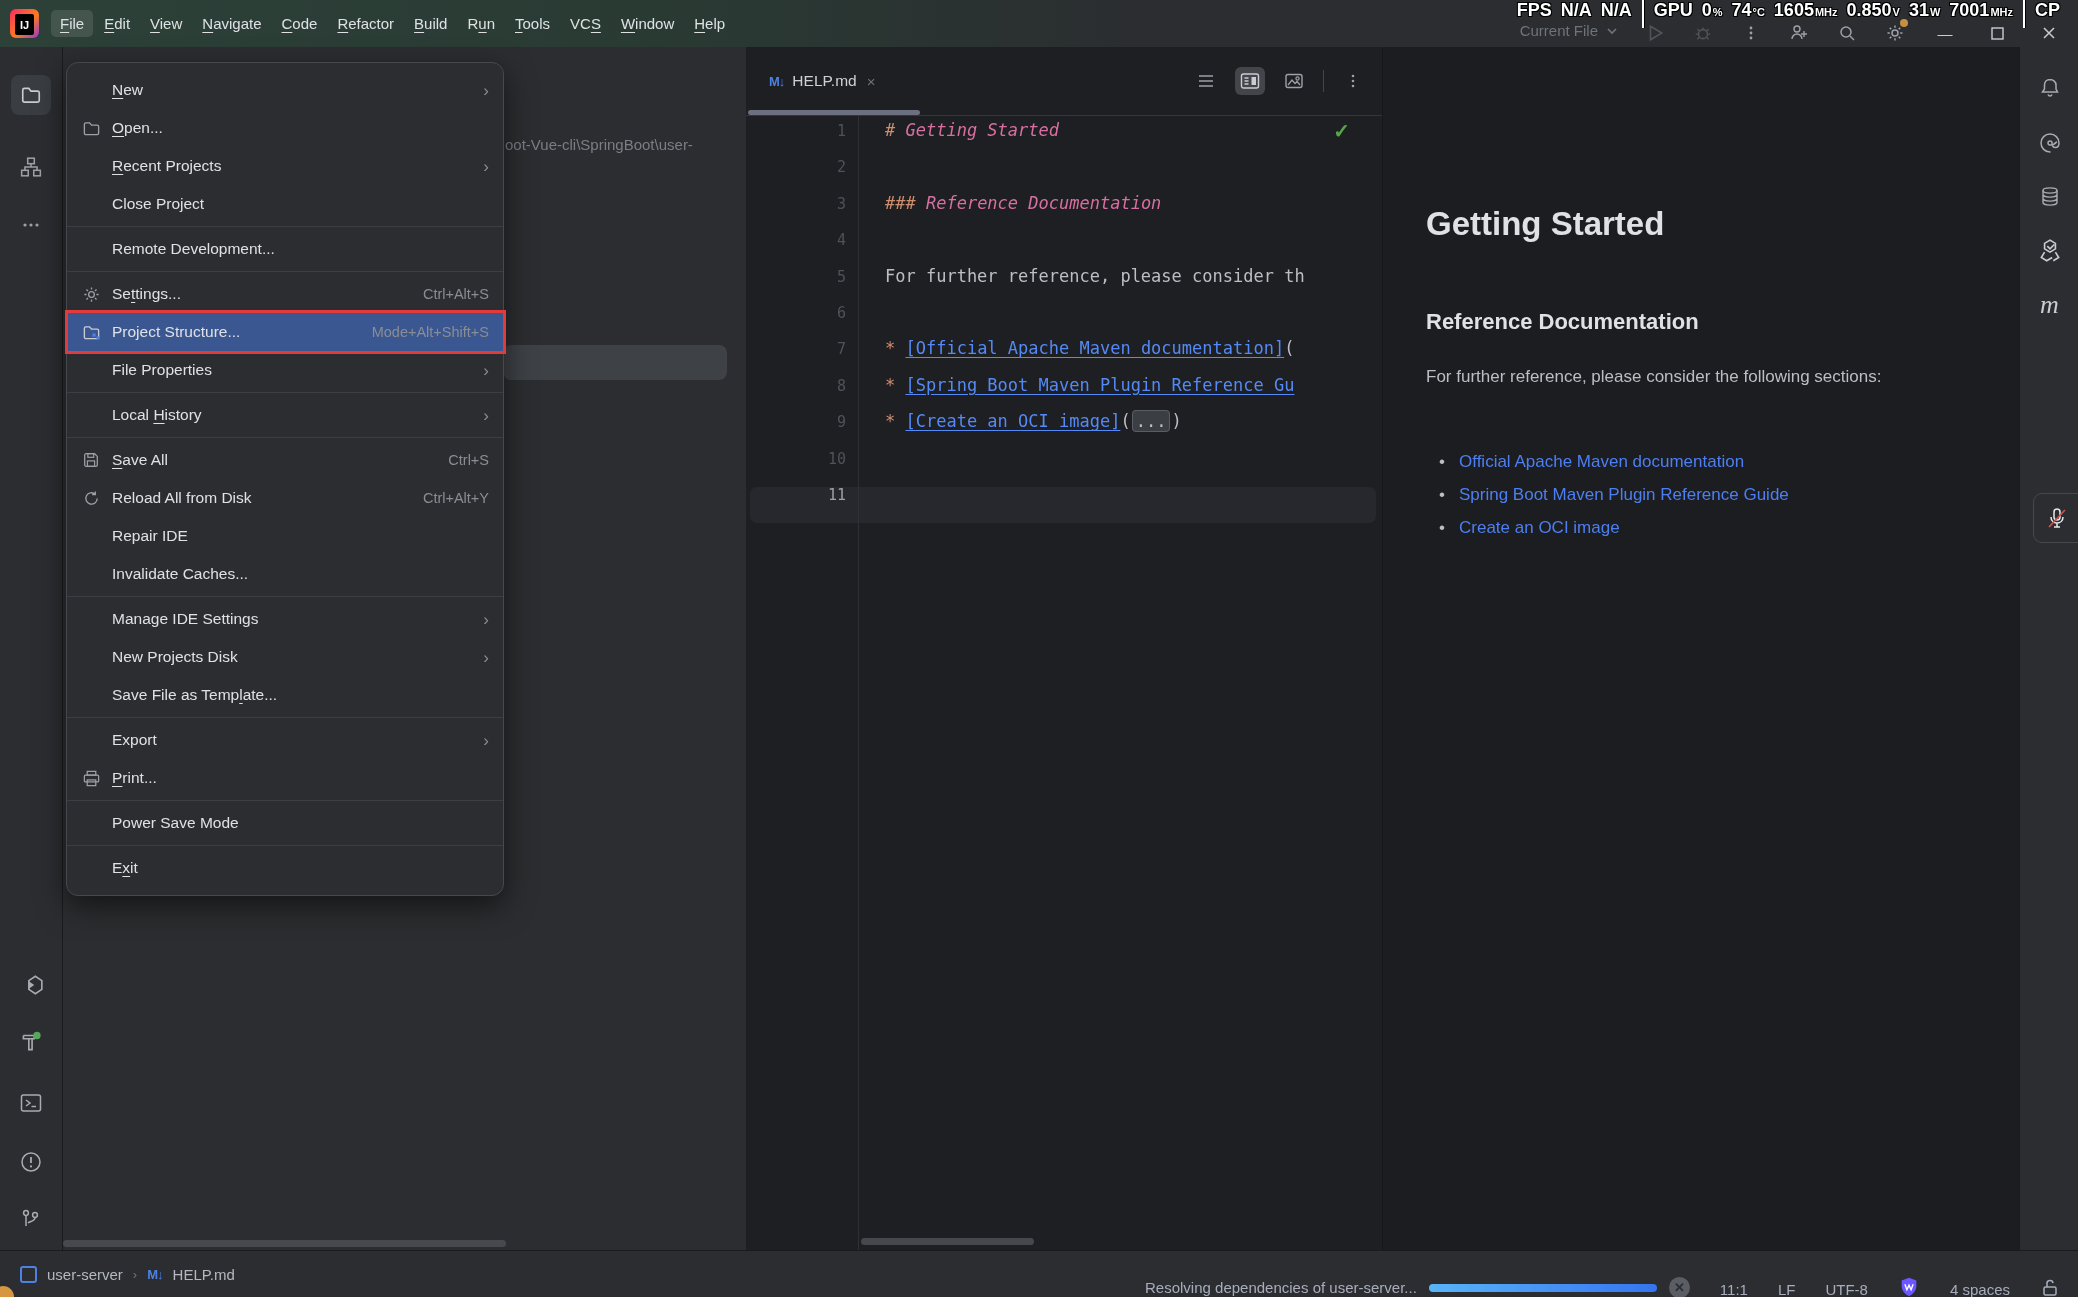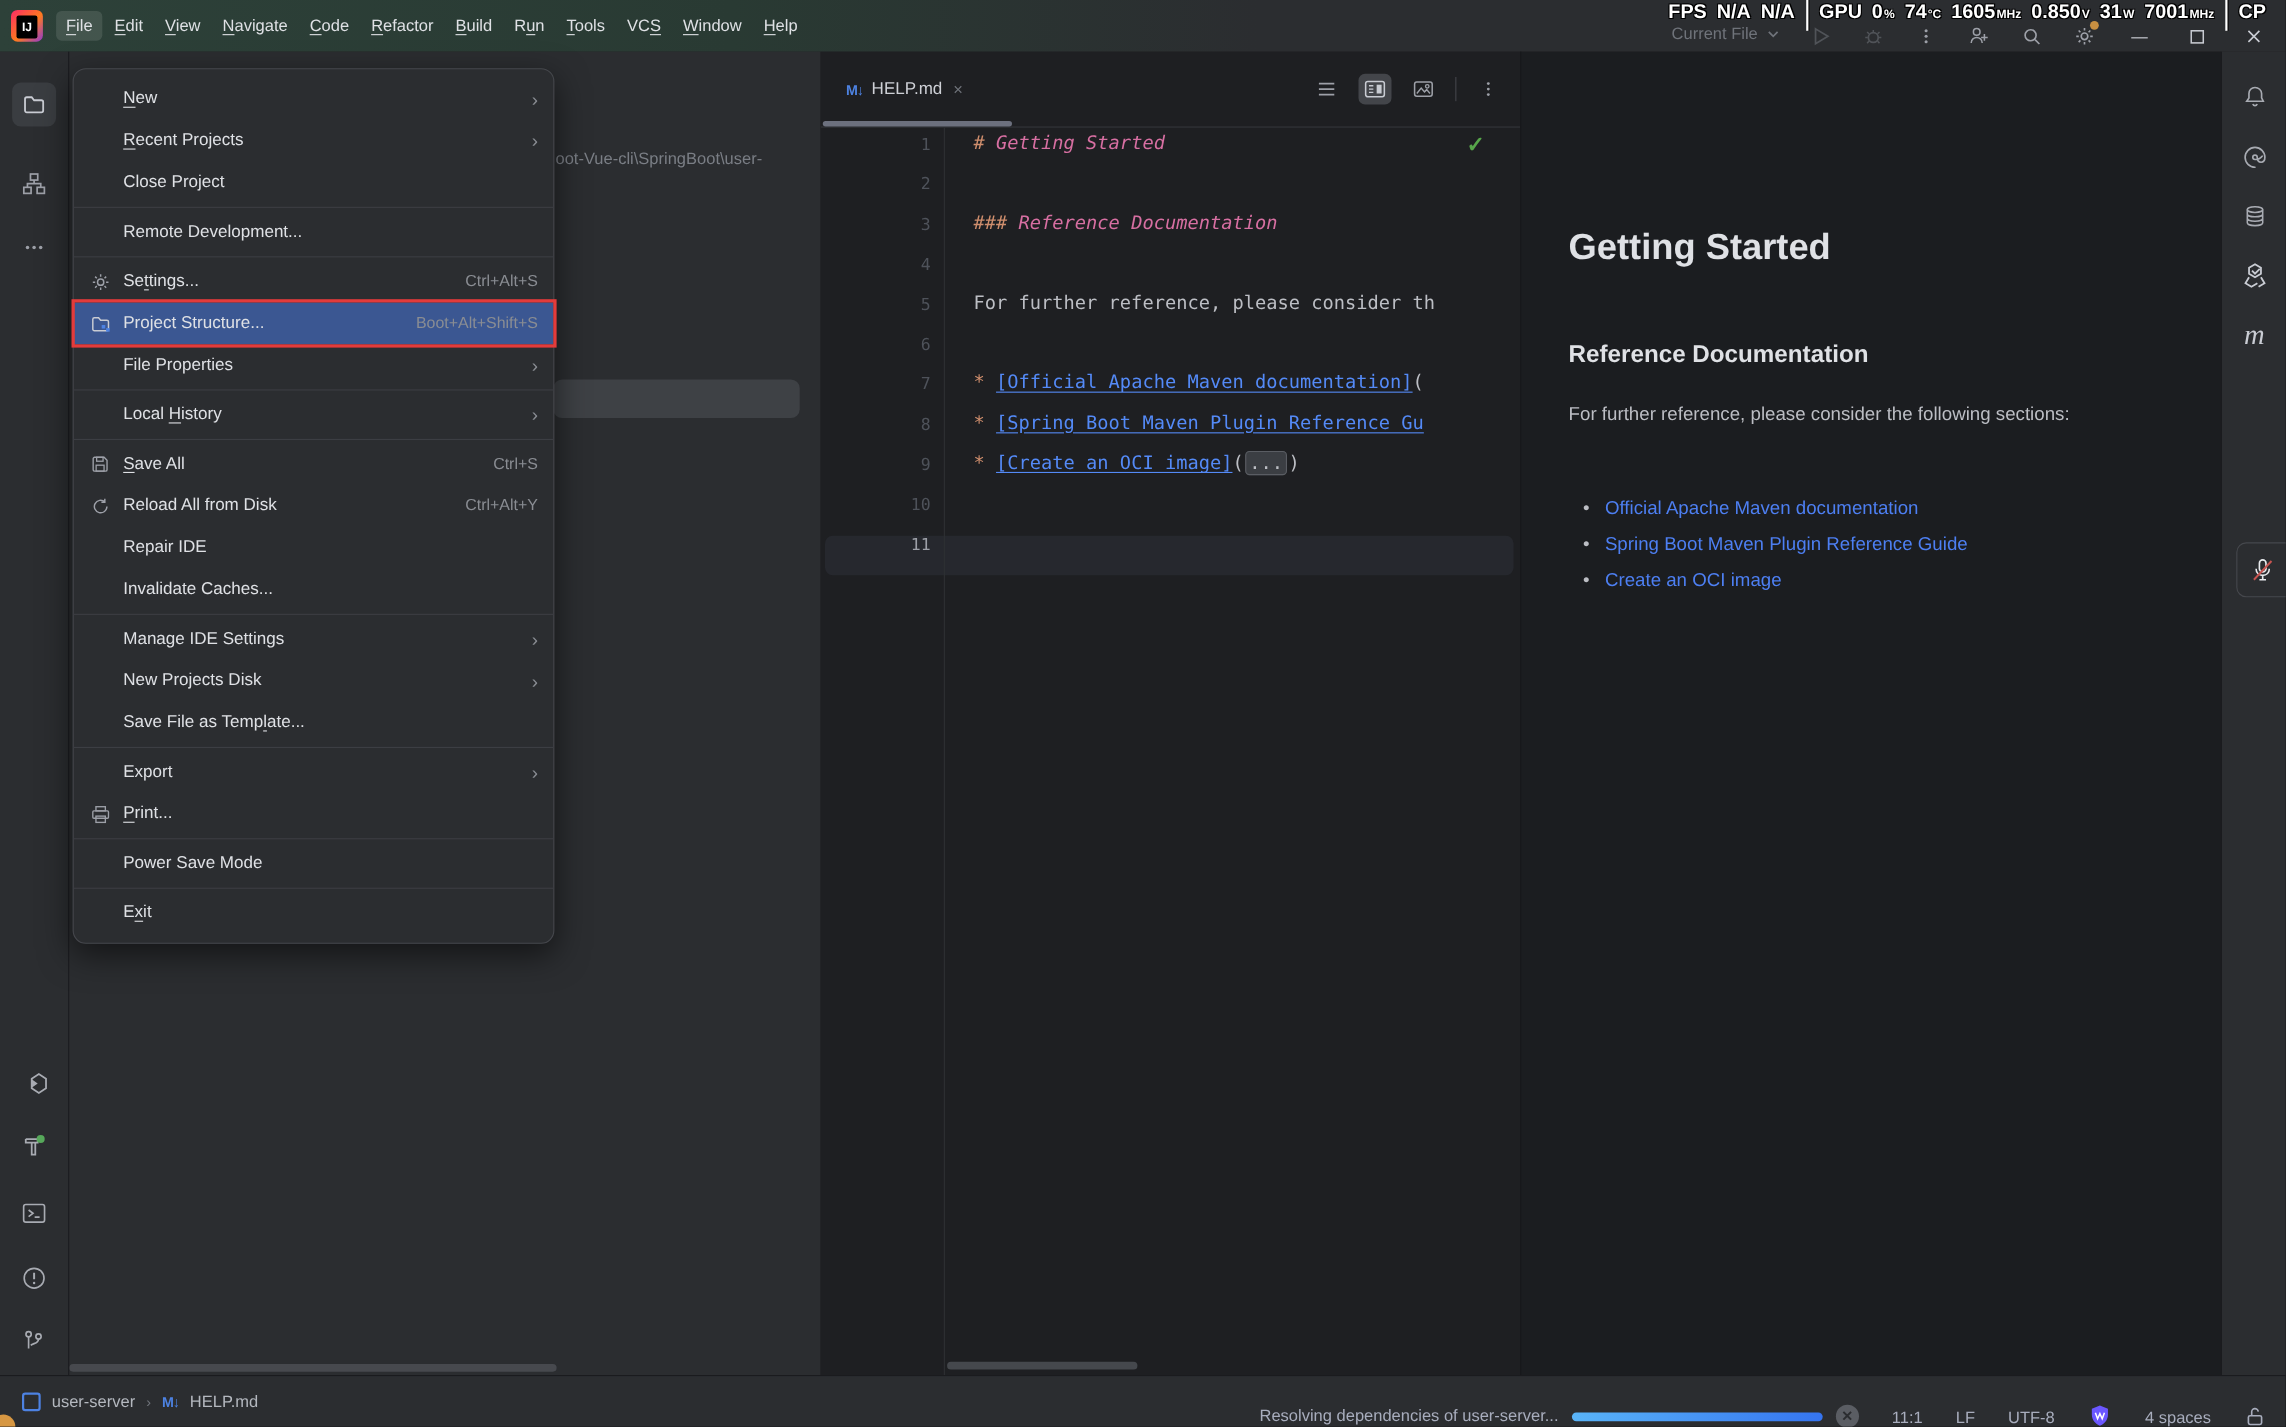--- a/index.html
+++ b/index.html
@@ -428,20 +428,28 @@
   </div>
   <div class="corner-glow"></div>
 
   <div class="filemenu" id="filemenu">
       <div class="fm-item">
         <span class="fm-ico"></span>
         <span class="fm-label"><u>N</u>ew</span>
         <span class="fm-arrow">›</span>
       </div>
       <div class="fm-item">
+        <span class="fm-ico">
+          <svg width="19" height="19" viewBox="0 0 20 20">
+            <path d="M2.5 5.5c0-.8.7-1.5 1.5-1.5h4l2 2.5h6c.8 0 1.5.7 1.5 1.5v7c0 .8-.7 1.5-1.5 1.5H4c-.8 0-1.5-.7-1.5-1.5z" stroke="#9DA0A8" stroke-width="1.4" fill="none"></path>
+          </svg>
+        </span>
+        <span class="fm-label"><u>O</u>pen...</span>
+      </div>
+      <div class="fm-item">
         <span class="fm-ico"></span>
         <span class="fm-label"><u>R</u>ecent Projects</span>
         <span class="fm-arrow">›</span>
       </div>
       <div class="fm-item">
         <span class="fm-ico"></span>
         <span class="fm-label">Close Project</span>
       </div>
       <div class="fm-sep"></div>
       <div class="fm-item">
@@ -461,21 +469,21 @@
       </div>
       <div class="fm-item selected">
         <span class="fm-ico">
           <svg width="19" height="19" viewBox="0 0 20 20">
             <path d="M2.5 5.5c0-.8.7-1.5 1.5-1.5h4l2 2.5h6c.8 0 1.5.7 1.5 1.5v7c0 .8-.7 1.5-1.5 1.5H4c-.8 0-1.5-.7-1.5-1.5z" stroke="#C9CCD3" stroke-width="1.4" fill="none"></path>
             <rect x="11" y="11" width="3.4" height="3.4" fill="#4D82E2"></rect>
             <rect x="15.2" y="14" width="3.4" height="3.4" fill="#4D82E2"></rect>
           </svg>
         </span>
         <span class="fm-label">Project Structure...</span>
-        <span class="fm-short">Boot+Alt+Shift+S</span>
+        <span class="fm-short">Mode+Alt+Shift+S</span>
         <div class="fm-annot"></div>
       </div>
       <div class="fm-item">
         <span class="fm-ico"></span>
         <span class="fm-label">File Properties</span>
         <span class="fm-arrow">›</span>
       </div>
       <div class="fm-sep"></div>
       <div class="fm-item">
         <span class="fm-ico"></span>

